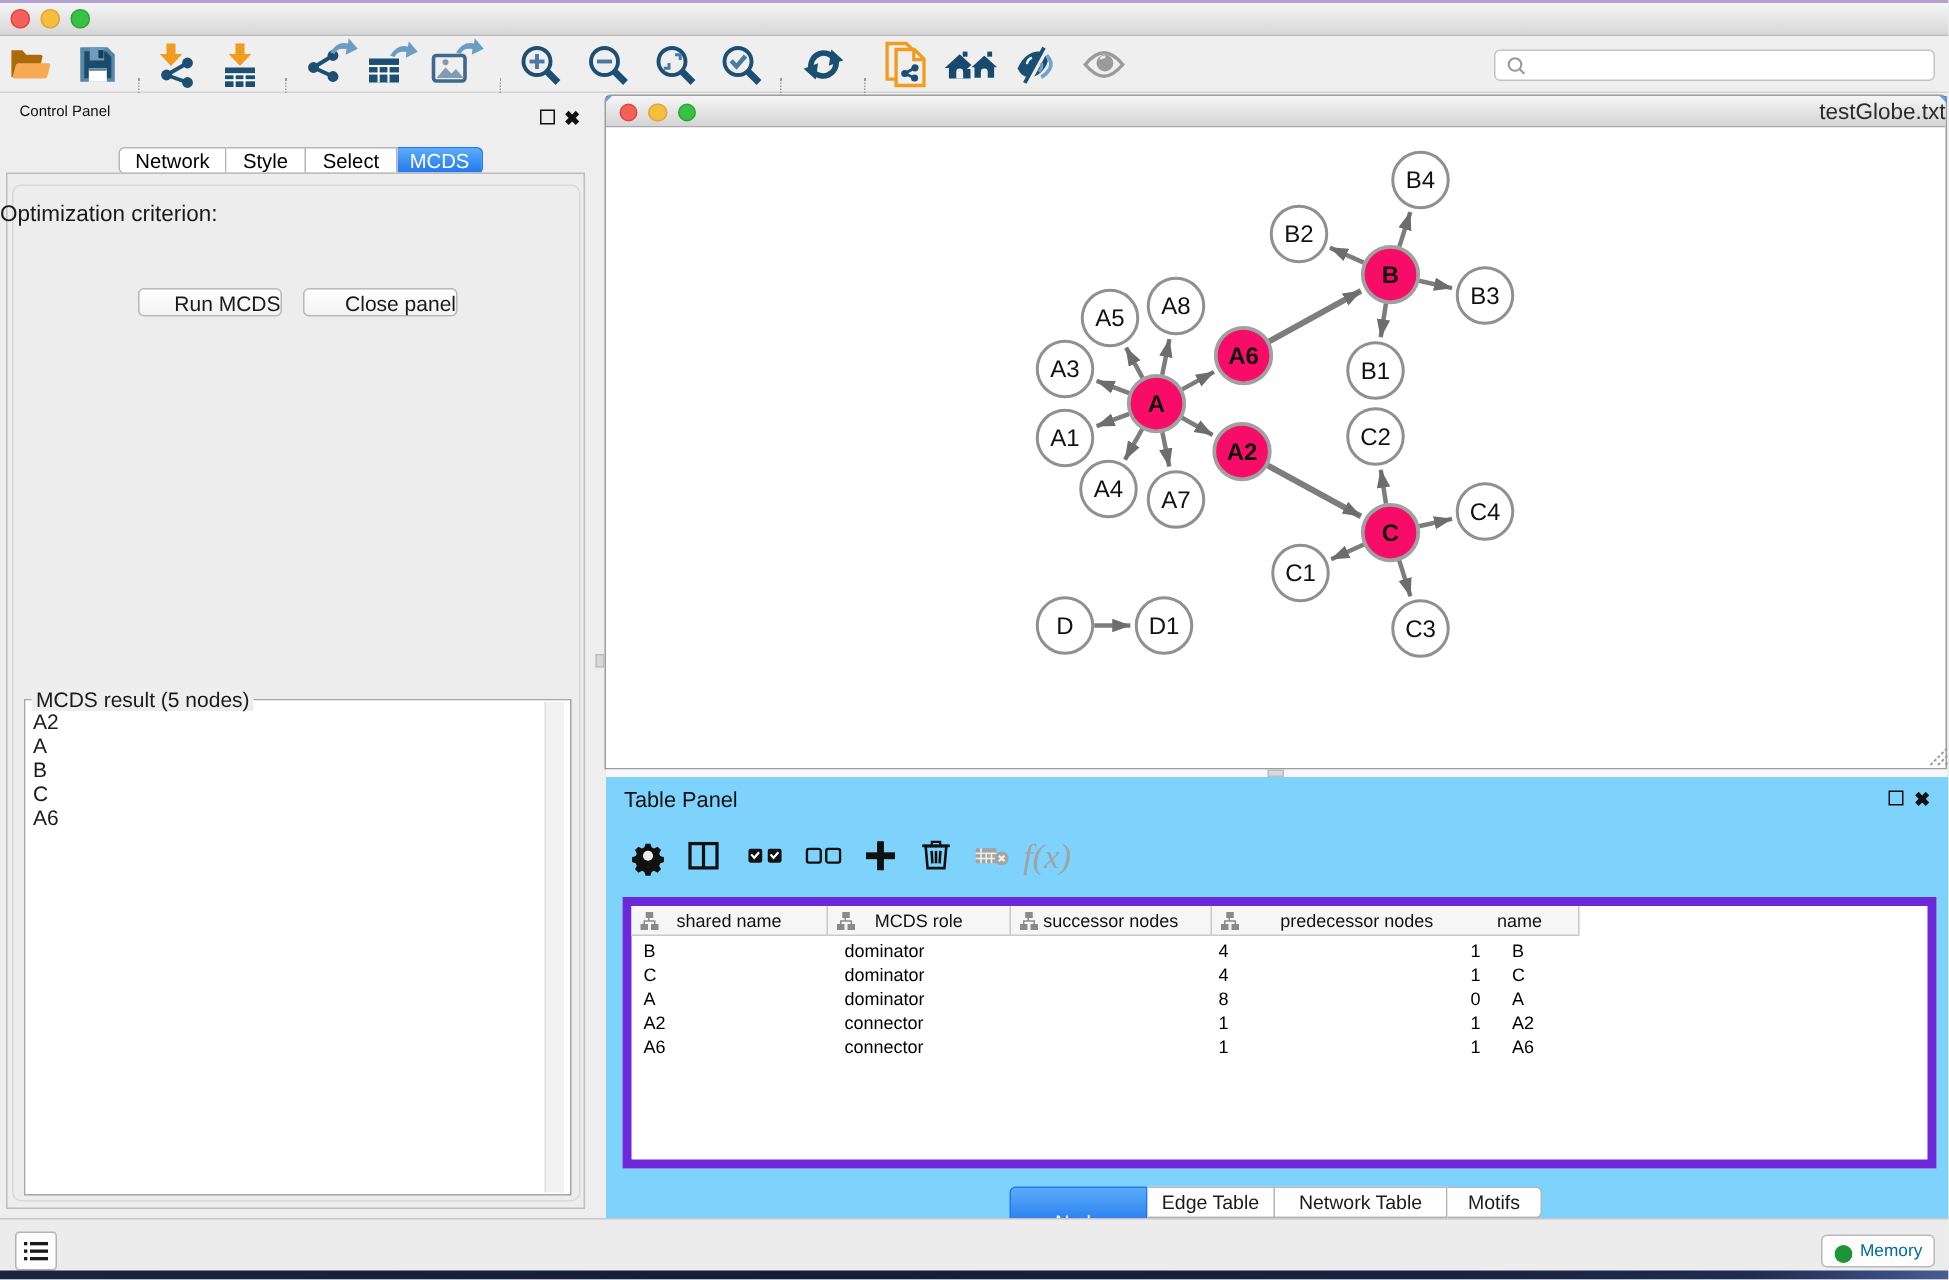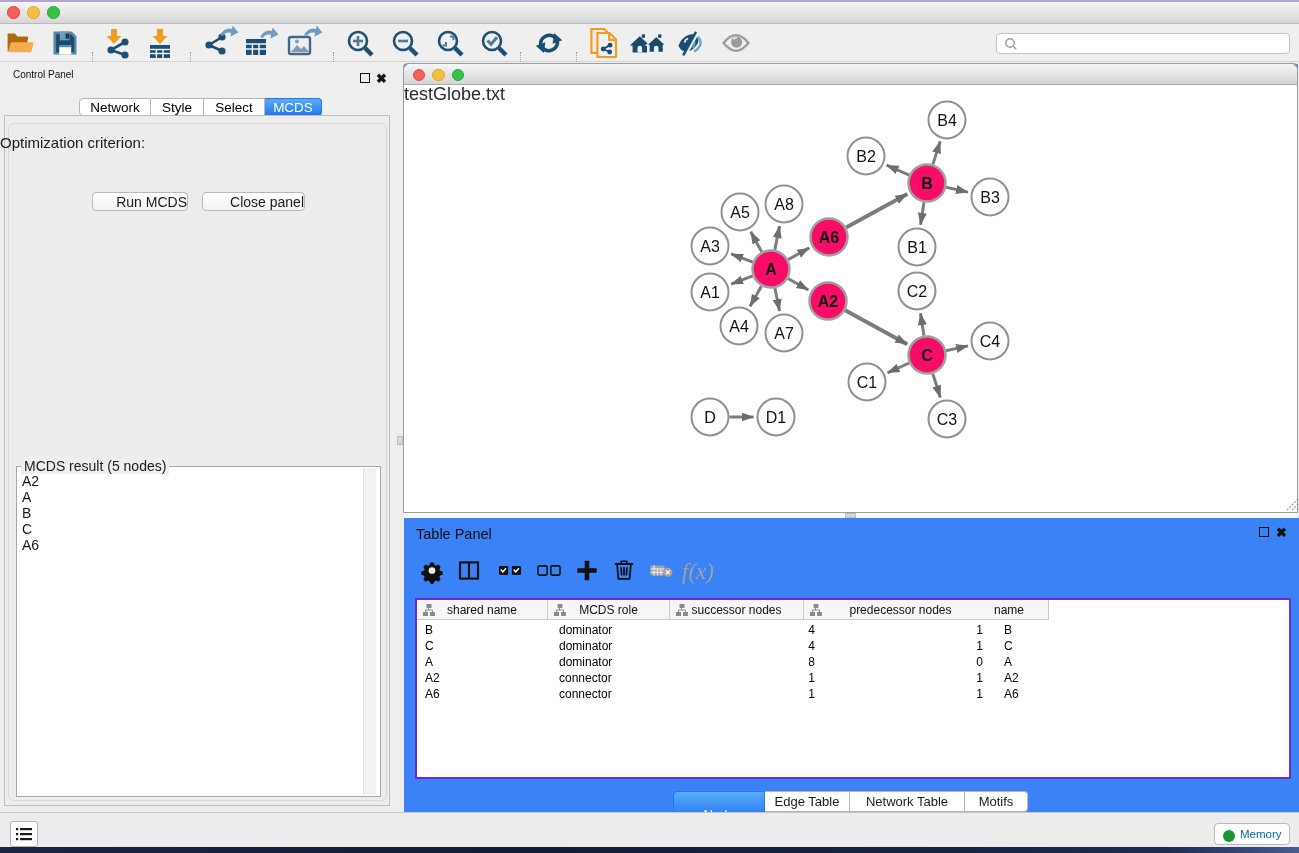--- a/index.html
+++ b/index.html
@@ -28,27 +28,27 @@
 #dropdown .cap{position:absolute;right:-1px;top:-1px;width:19px;height:19px;border-radius:0 4px 4px 0;background:linear-gradient(#64b1f9,#1d72ee);border:1px solid #1d6bde}
 .btn{position:absolute;height:19px;background:linear-gradient(#ffffff,#f2f2f2);border:1px solid #b9b9b9;border-radius:4px;text-align:right;font-size:14px;line-height:18px}
 #fieldset{left:16px;top:404px;width:365px;height:331px;border:1px solid #a6a6a6}
 #fieldlegend{left:21px;top:396px;background:#eeeeee;padding:0 3px;font-size:14px}
 #fieldwhite{left:17px;top:405px;width:363px;height:329px;background:#fff}
 #fieldscroll{left:363px;top:406px;width:13px;height:327px;background:#f2f2f2;border-left:1px solid #e0e0e0}
 #mcdslist{left:22px;top:411px;font-size:14px;line-height:16px}
 
 #netwin{left:403px;top:63px;width:895px;height:450px;background:#fff;border:1px solid #9d9d9d;border-radius:4px 4px 0 0}
 #nettitle{left:0;top:0;width:893px;height:21px;background:linear-gradient(#f6f6f6,#d4d4d4);border-bottom:1px solid #aaaaaa;border-radius:4px 4px 0 0;position:absolute}
-#nettitle .t{position:absolute;left:0;width:100%;text-align:left;top:20px;font-size:18px;color:#2b2b2b}
+#nettitle .t{position:absolute;left:0;width:100%;text-align:right;top:2px;font-size:15px;color:#2b2b2b}
 #graph{position:absolute;left:0;top:21px}
 
-#tpanel{left:404px;top:518px;width:895px;height:294px;background:#3b82f6}
+#tpanel{left:404px;top:518px;width:895px;height:294px;background:#7dd3fc}
 #tptitle{left:12px;top:8px;font-size:14.5px;color:#111;position:absolute}
 #ttoolbar{position:absolute;left:0px;top:36px;height:30px}
-#tablebox{position:absolute;left:11px;top:80px;width:876px;height:181px;background:#fff;border:2px solid #6d28d9}
+#tablebox{position:absolute;left:11px;top:80px;width:876px;height:181px;background:#fff;border:6px solid #6d28d9}
 .th{position:absolute;top:0;height:20px;background:#f6f6f6;border-right:1px solid #c9c9c9;border-bottom:1px solid #c9c9c9;font-size:12px;text-align:center;line-height:20px;color:#111}
 .td{position:absolute;font-size:12px;height:16px;line-height:16px;color:#000}
 #btabs{position:absolute;left:269px;top:273px;display:flex}
 .btab{height:21px;line-height:20px;padding:0 10px;background:#fff;border:1px solid #b5b5b5;border-left:none;font-size:13px}
 
 #statusbar{left:0;top:812px;width:1299px;height:35px;background:#ececec;border-top:1px solid #c6c6c6}
 #listbtn{position:absolute;left:10px;top:8px;width:28px;height:26px;background:#fdfdfd;border:1px solid #b3b3b3;border-radius:3px}
 #membtn{position:absolute;left:1214px;top:10px;width:76px;height:22px;background:#fdfdfd;border:1px solid #b9b9b9;border-radius:4px;font-size:12px;color:#0369a1}
 #navy{left:0;top:847px;width:1299px;height:6px;background:linear-gradient(90deg,#1a2440 0%,#131d35 40%,#182342 75%,#1f2c50 90%,#3a4c7e 97%,#4a5d8f 100%)}
 svg{display:block}

